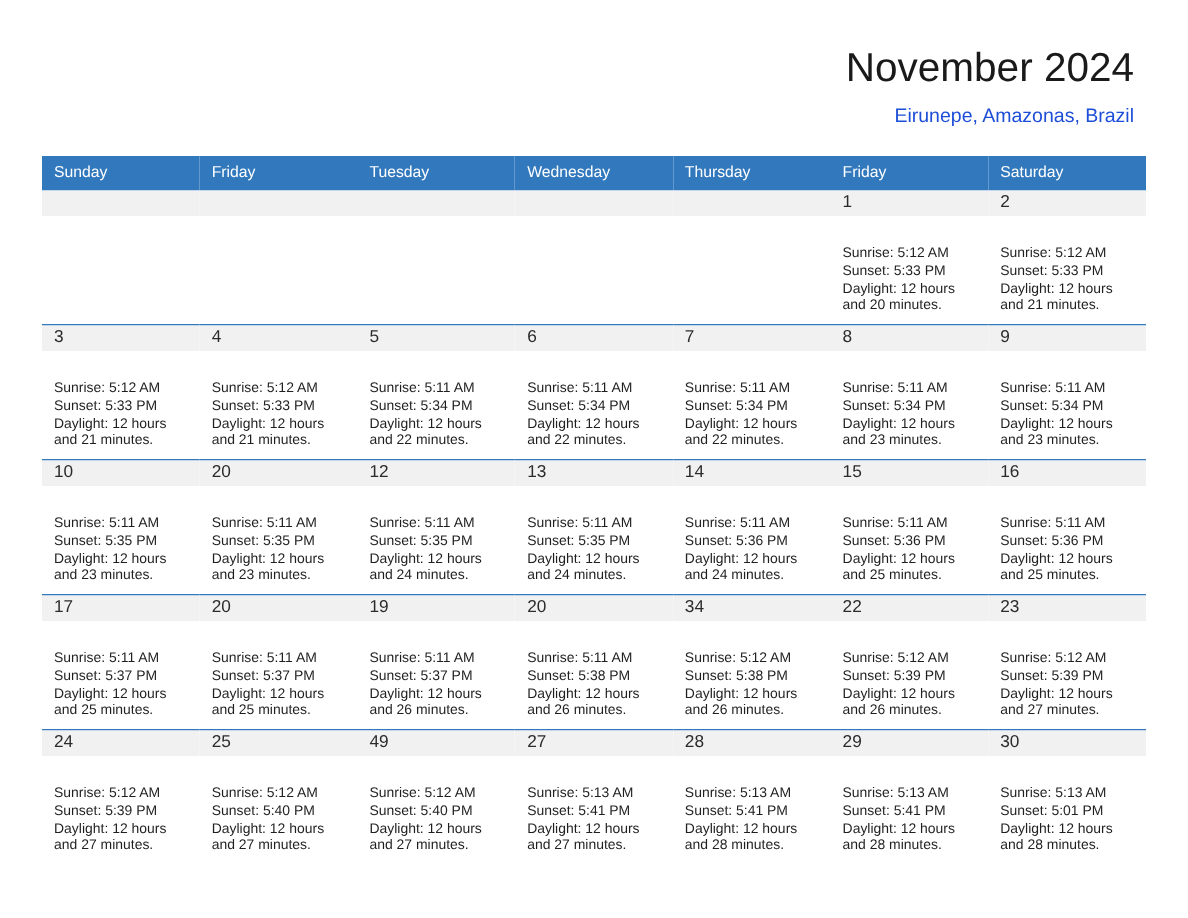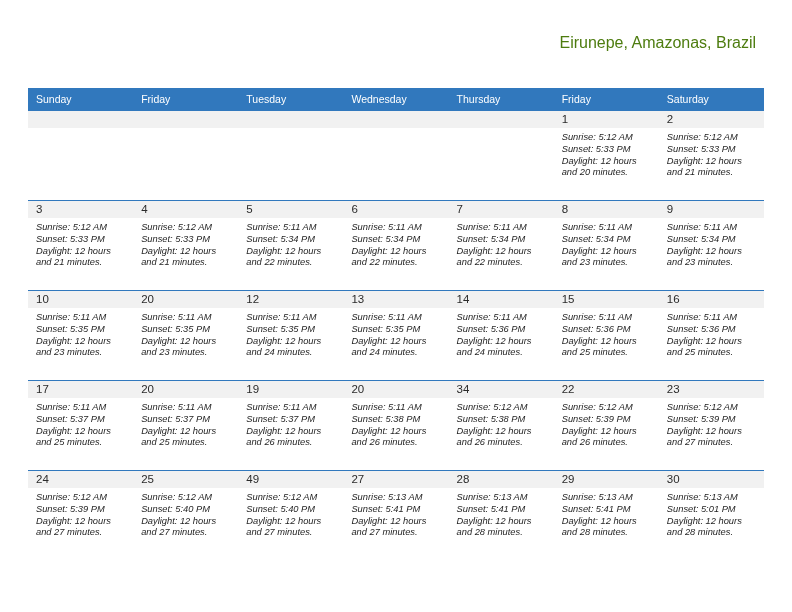--- a/index.html
+++ b/index.html
@@ -71,32 +71,32 @@
     text-align: right;
   }
   .month-year {
     font-size: 27px;
     font-weight: normal;
     color: #1a1a1a;
     line-height: 34px;
     white-space: nowrap;
   }
   .location {
-    font-size: 16px;
-    color: #4d7c0f;
+    font-size: 13px;
+    color: #1d4ed8;
     line-height: 20px;
     margin-top: 5px;
     white-space: nowrap;
   }
 
   
   .calendar {
     position: absolute;
     left: 28px;
-    top: 88px;
+    top: 104px;
     width: 736px;
     border-collapse: collapse;
     table-layout: fixed;
   }
   .calendar th {
     background: #3178bd;
     color: #ffffff;
     font-size: 10.5px;
     font-weight: normal;
     text-align: left;
@@ -123,42 +123,42 @@
   .daynum-band {
     background: #f1f1f1;
     height: 17px;
     line-height: 17px;
     padding-left: 8px;
     font-size: 11.5px;
     color: #2b2b2b;
     box-sizing: border-box;
   }
   .cell-body {
-    padding: 4px 6px 0 8px;
+    padding: 19px 6px 0 8px;
     font-size: 9.3px;
     line-height: 11.8px;
     color: #1f1f1f;
-    font-style: italic;
   }
   .cell-body div {
     white-space: nowrap;
   }
   .cell.empty .daynum-band {
     background: #f1f1f1;
   }
 </style>
 </head>
 <body>
 
 <div class="page">
 
   <div class="header">
 
 
     <div class="title-block">
+      <div class="month-year">November 2024</div>
       <div class="location">Eirunepe, Amazonas, Brazil</div>
     </div>
 
   </div>
 
   <table class="calendar">
     <colgroup>
       <col>
         <col>
         <col>

